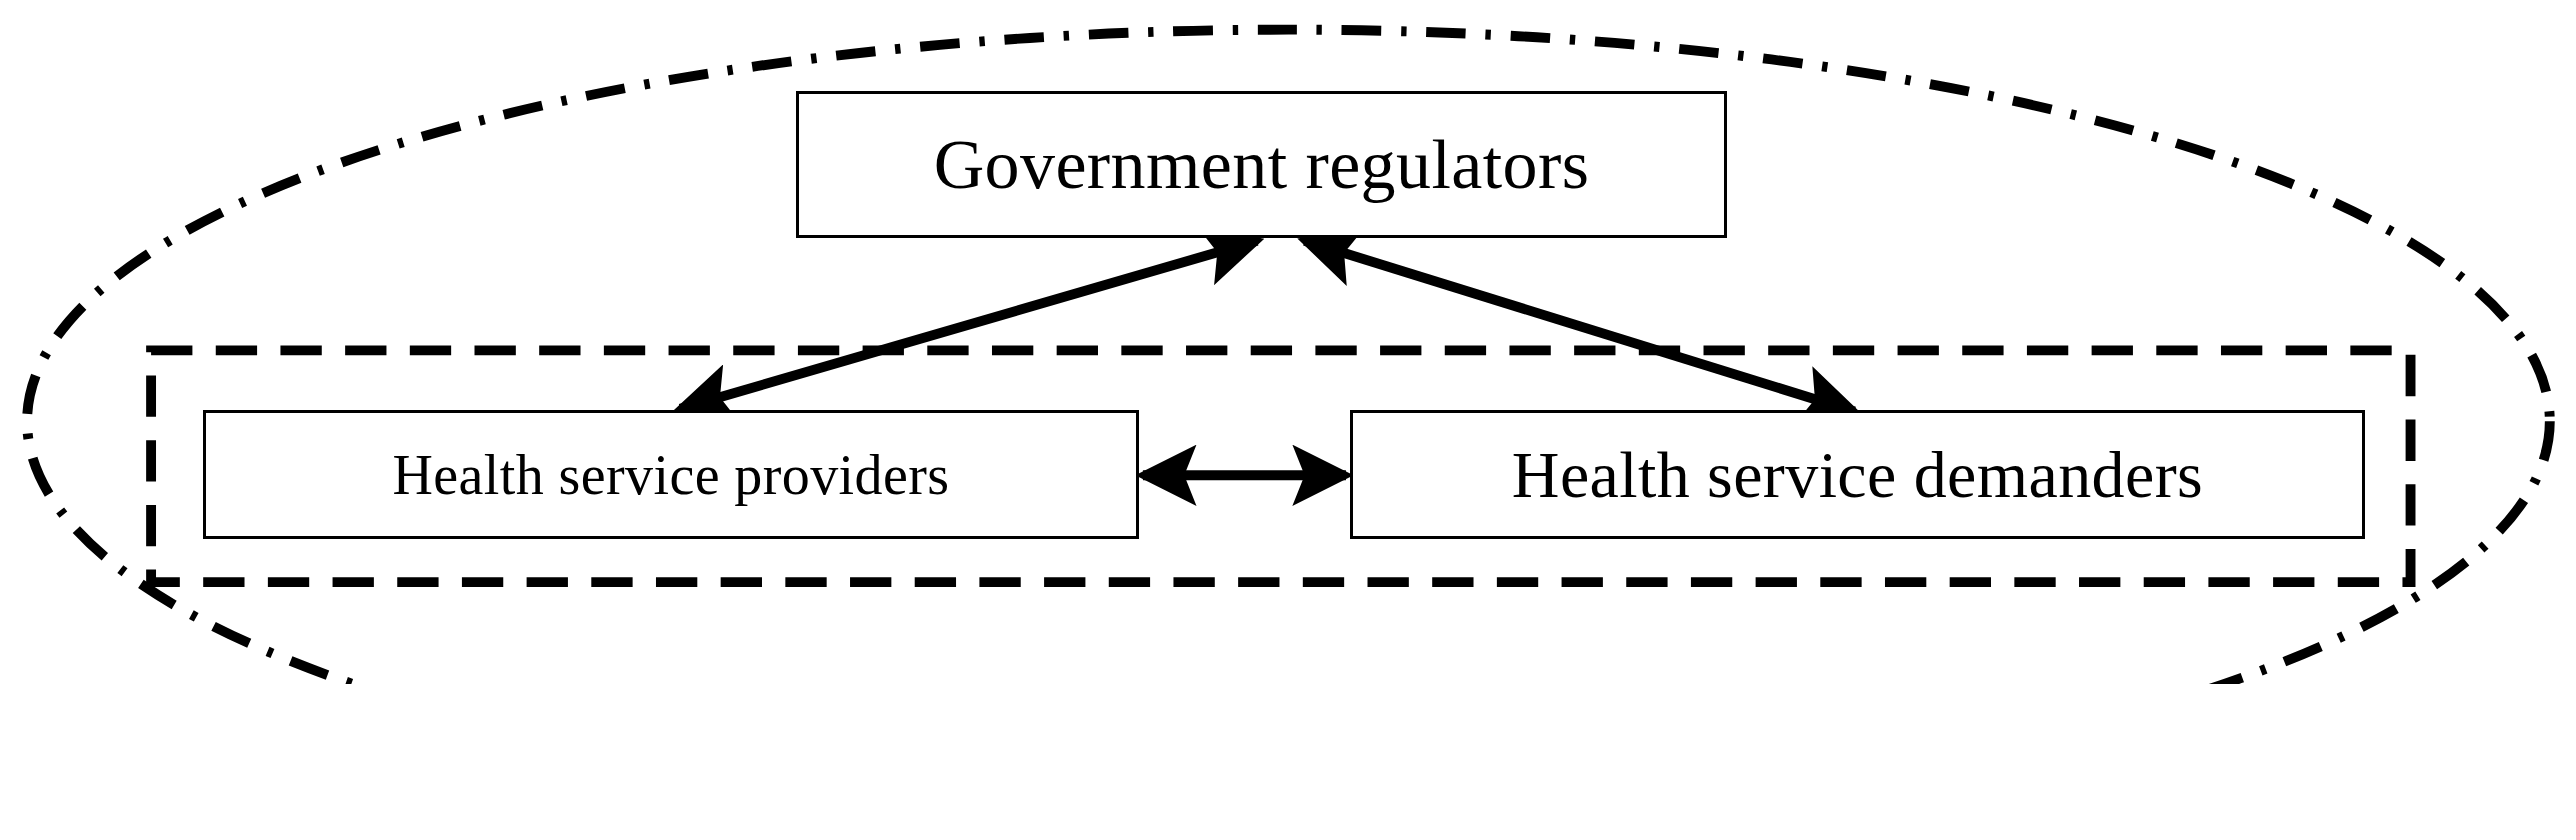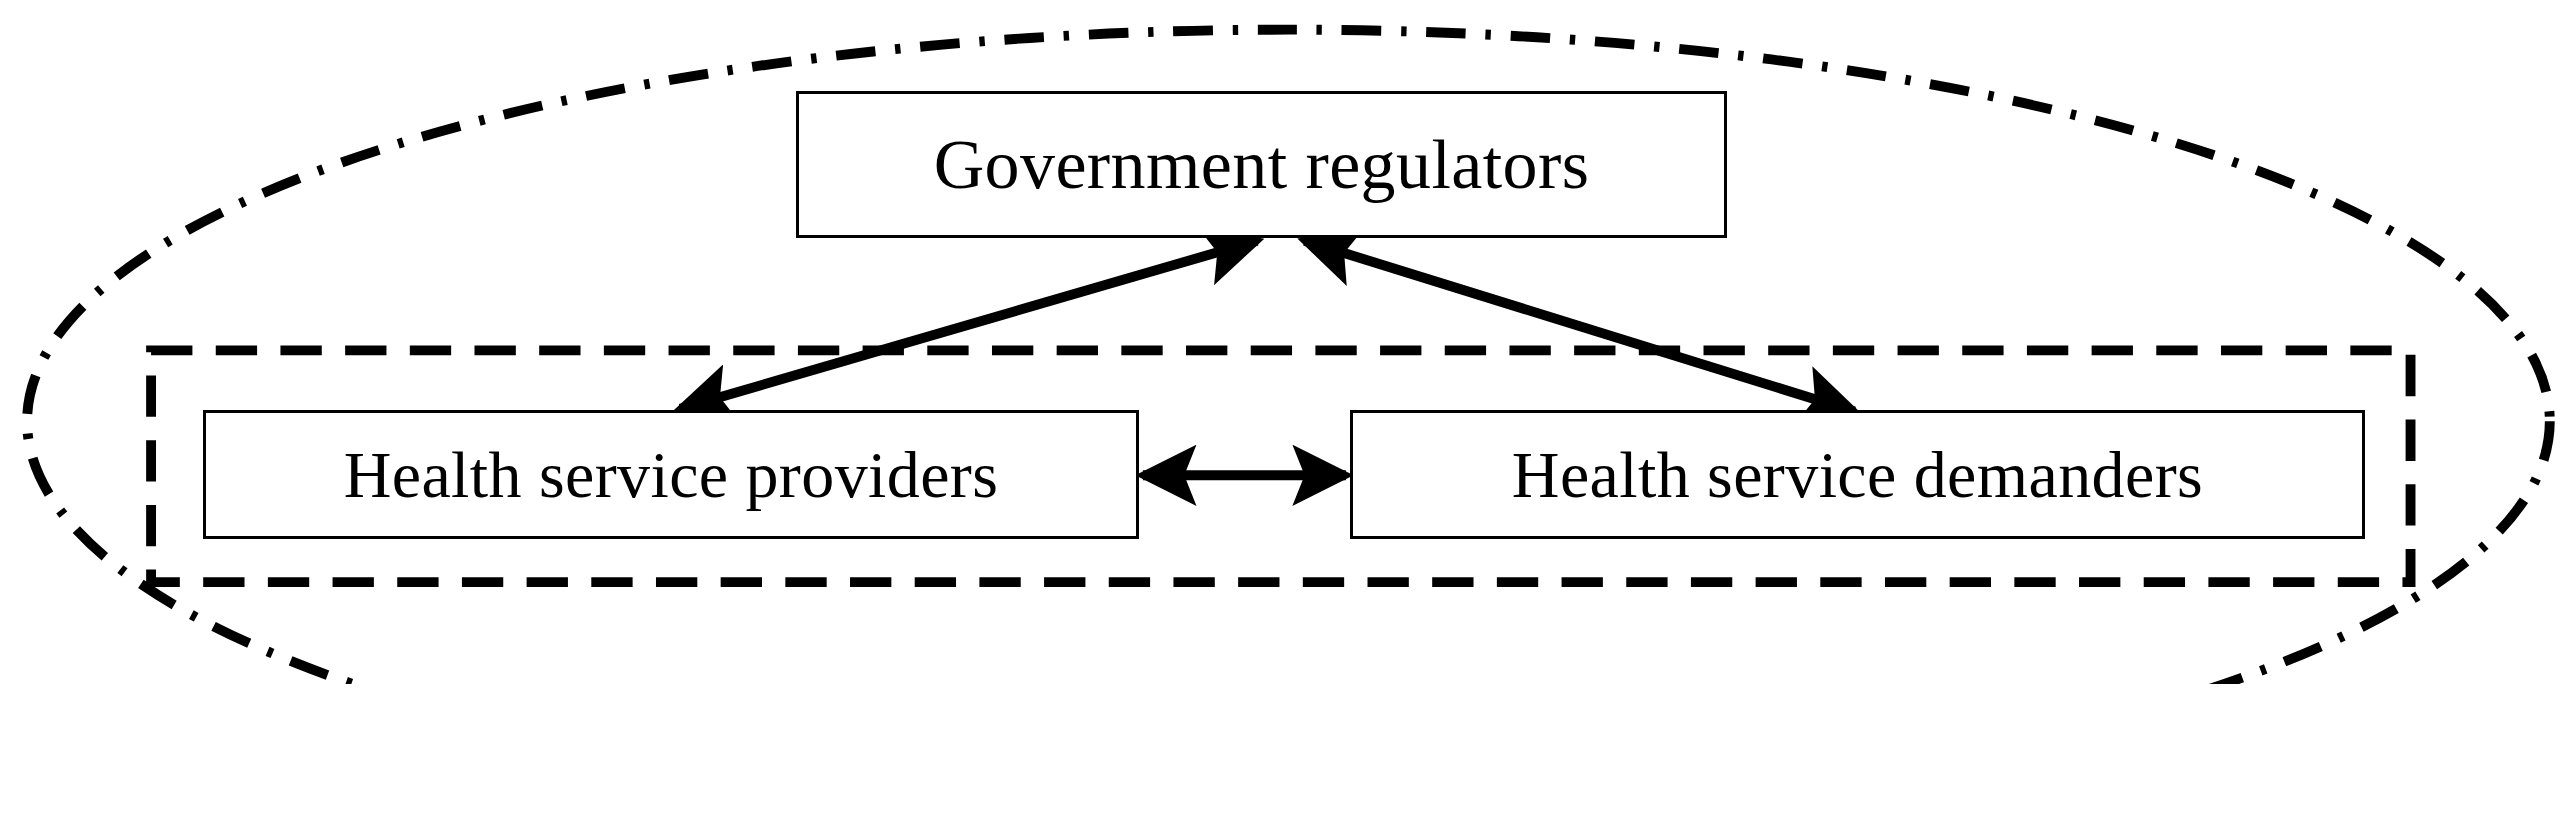--- a/index.html
+++ b/index.html
@@ -48,21 +48,21 @@
     top: 91px;
     width: 931px;
     height: 147px;
     font-size: 70px;
   }
   #node-providers {
     left: 203px;
     top: 410px;
     width: 936px;
     height: 129px;
-    font-size: 66px;
+    font-size: 56px;
   }
   #node-demanders {
     left: 1350px;
     top: 410px;
     width: 1015px;
     height: 129px;
     font-size: 66px;
     text-align: center;
   }
   .node-label {

